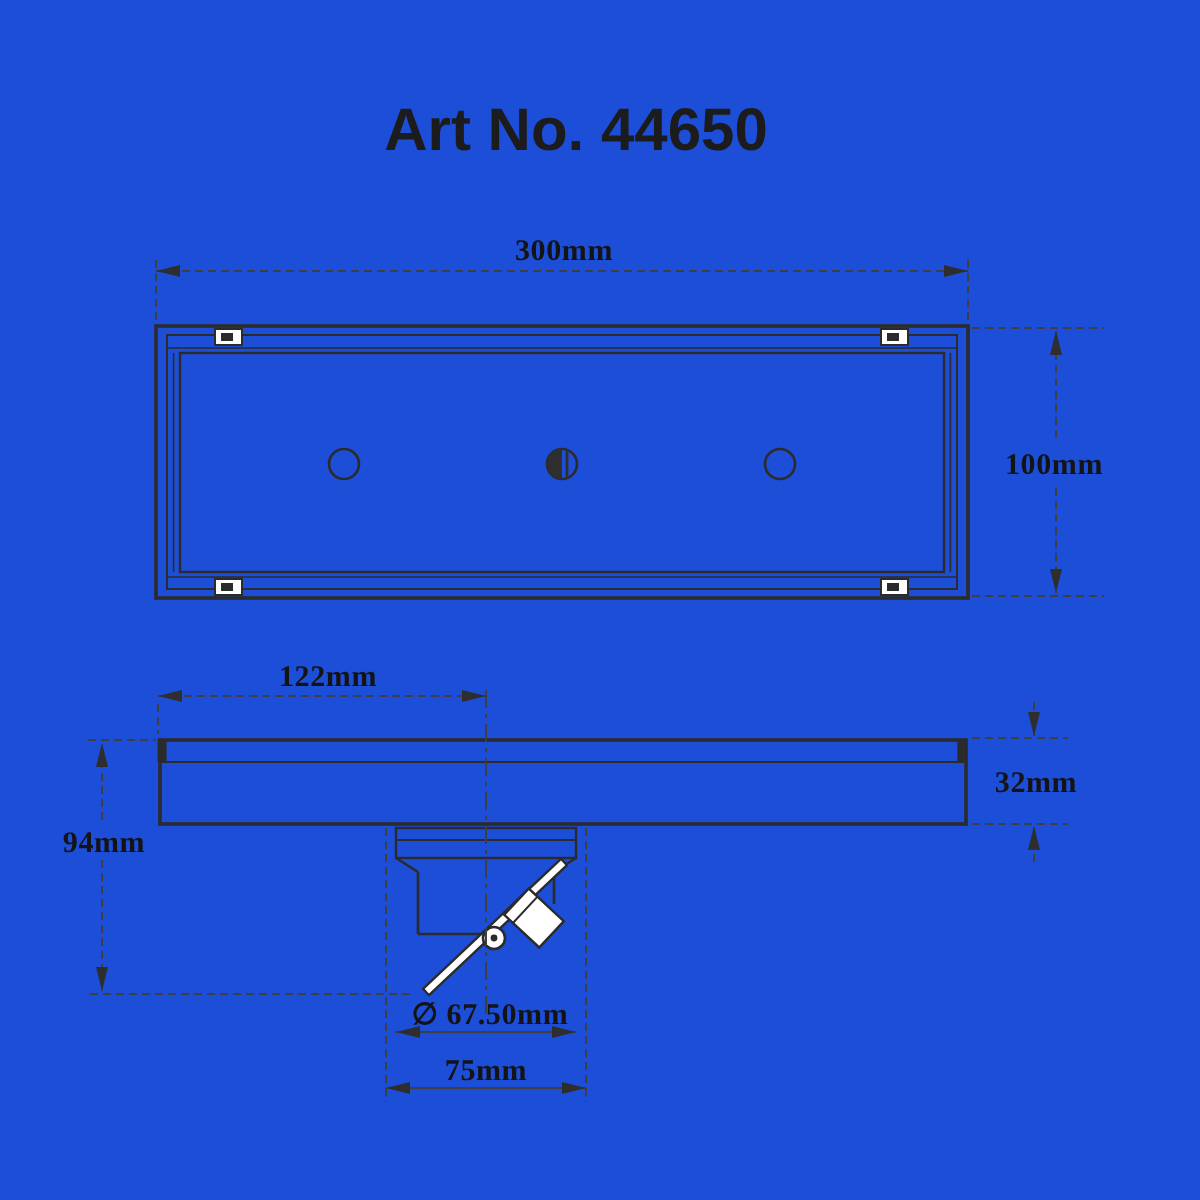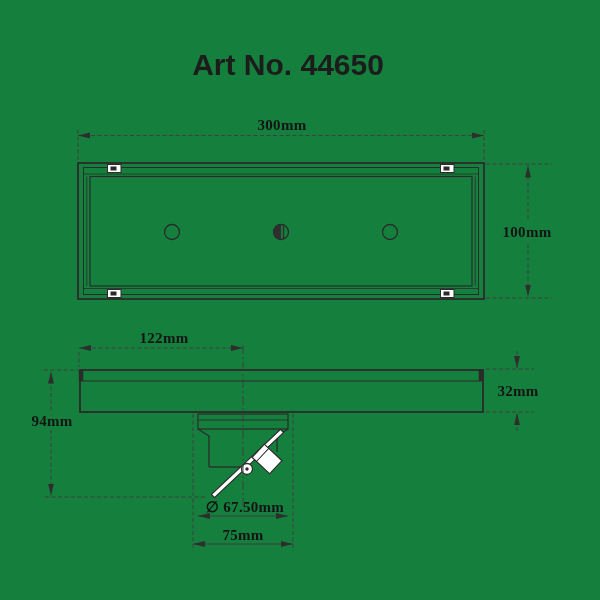--- a/index.html
+++ b/index.html
@@ -1,16 +1,16 @@
 <!DOCTYPE html>
 <html><head>
 <meta charset="utf-8">
 <style>
   html,body{margin:0;padding:0;background:#fff;}
-  .page{position:relative;width:600px;height:600px;background:#15803d;overflow:hidden;
+  .page{position:relative;width:600px;height:600px;background:#1d4ed8;overflow:hidden;
         font-family:"Liberation Serif", serif;}
   svg{position:absolute;left:0;top:0;}
   text{fill:#1f1f1f;}
   .title-text{font-family:"Liberation Sans", sans-serif;font-size:30px;font-weight:600;fill:#1c1c1c;}
   .dim-text{font-family:"Liberation Serif", serif;font-size:15px;font-weight:700;fill:#141414;letter-spacing:.3px;}
   .obj{stroke:#2b2b2b;fill:none;}
   .dimln{stroke:#3f3f3f;fill:none;stroke-width:1;stroke-dasharray:4 2.5;}
   .dimsolid{stroke:#3f3f3f;fill:none;stroke-width:1;}
 </style>
 </head>

